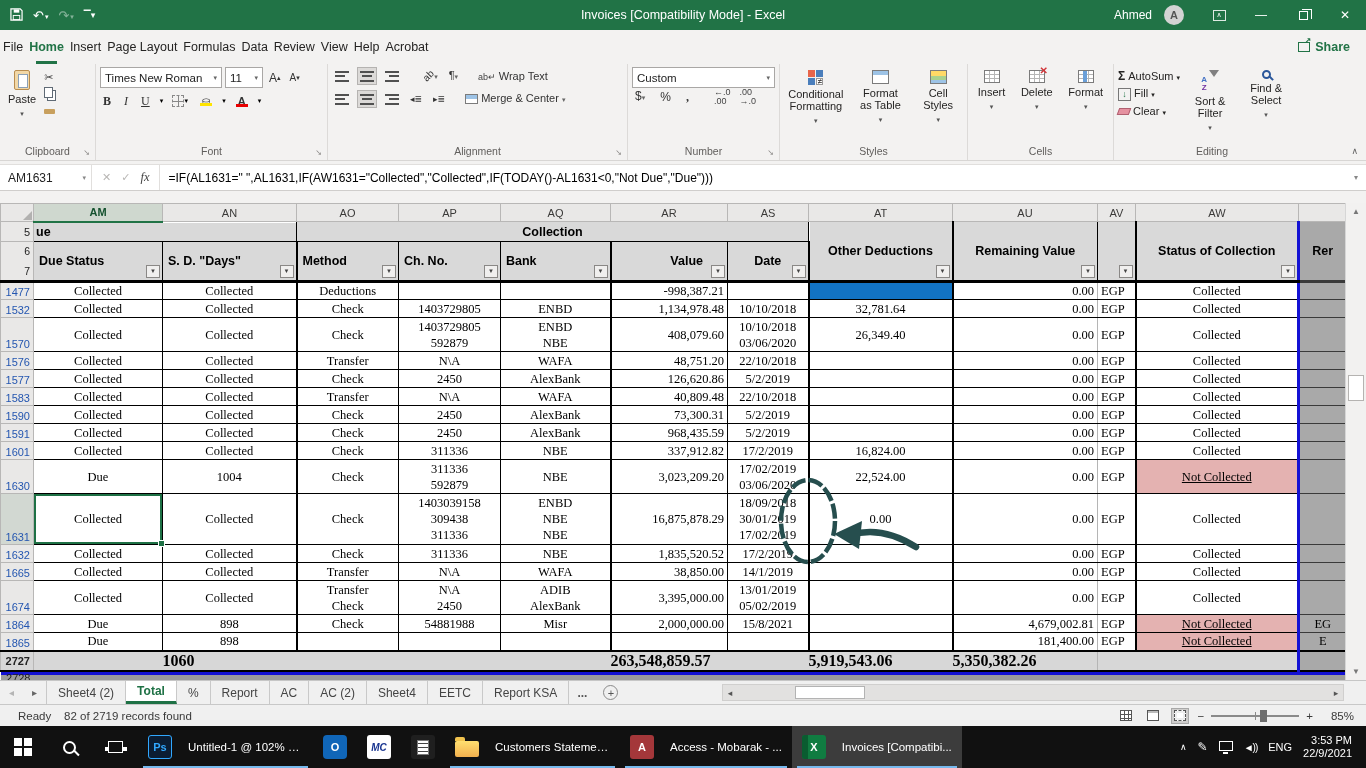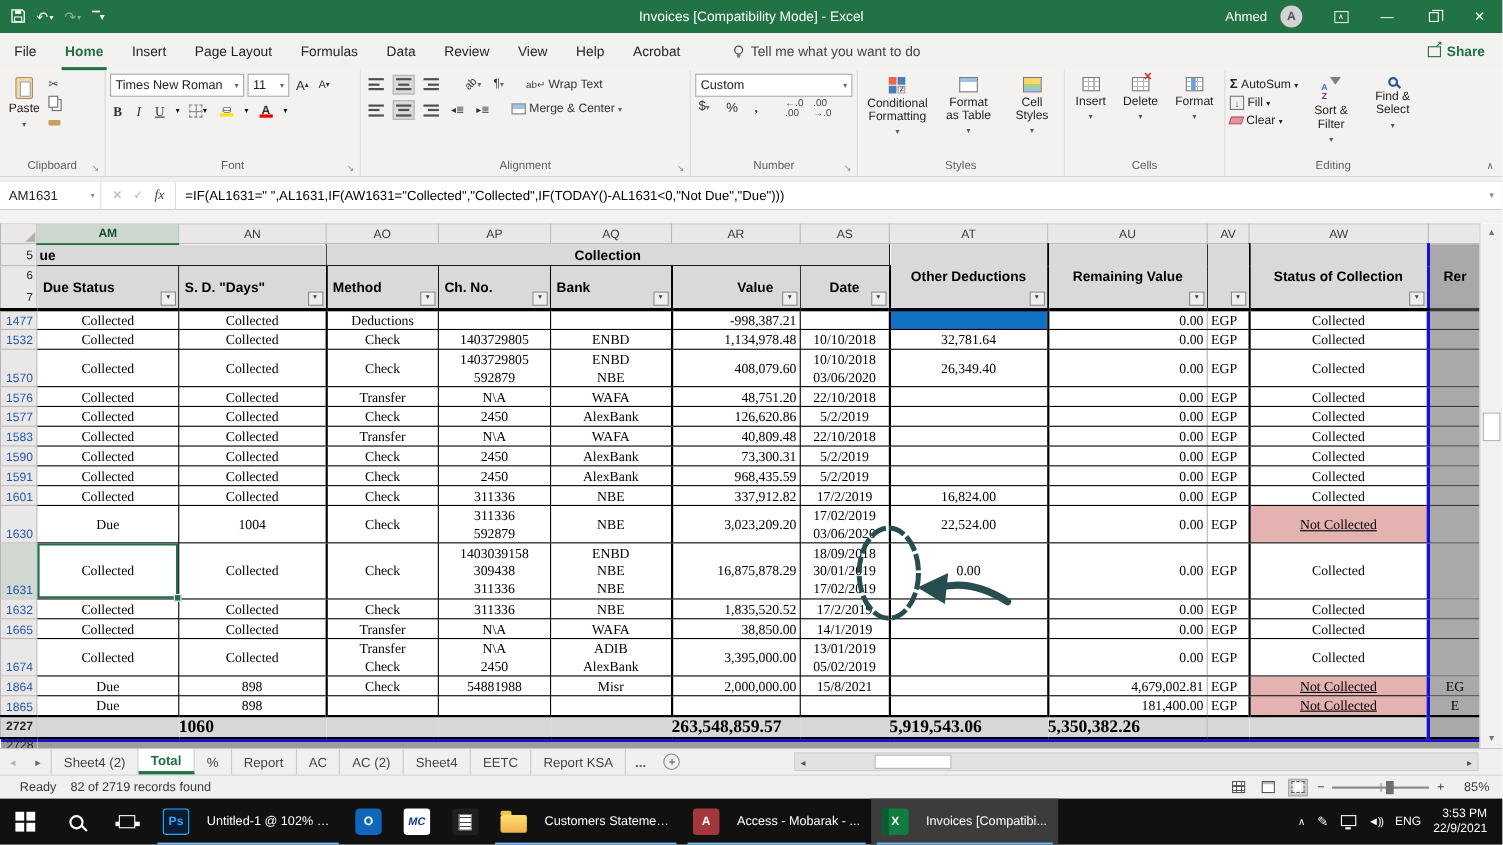--- a/index.html
+++ b/index.html
@@ -17,21 +17,21 @@
   .tuser{font-size:12px;margin-right:12px}
   .avatar{width:20px;height:20px;border-radius:50%;background:#d3d3d3;color:#555;font-size:11px;font-weight:bold;display:flex;align-items:center;justify-content:center;margin-right:14px}
   .wbtn{width:42px;height:30px;display:flex;align-items:center;justify-content:center;font-size:12px}
   .ribopt{border:1px solid rgba(255,255,255,.85);width:13px;height:11px;font-size:7px;display:flex;align-items:center;justify-content:center}
   .wbtn .restore-ic{width:9px;height:9px;border:1px solid #fff;position:relative}
   .wbtn .restore-ic::before{content:"";position:absolute;left:2px;top:-3px;width:9px;height:9px;border:1px solid #fff;border-left:none;border-bottom:none}
 
   
   .menubar{height:34px;background:#f3f2f1;display:flex;align-items:stretch;font-size:12.5px;color:#252423;flex:0 0 auto}
   .menu-items{display:flex}
-  .mitem{padding:0 13px;display:flex;align-items:center;position:relative;cursor:default}
+  .mitem{padding:0 3px;display:flex;align-items:center;position:relative;cursor:default}
   .mitem.active{font-weight:bold;color:#217346}
   .mitem.active::after{content:"";position:absolute;left:10px;right:10px;bottom:0;height:3px;background:#217346}
   .tellme{display:flex;align-items:center;gap:6px;margin-left:34px;color:#444}
   .share-btn{margin-left:auto;display:flex;align-items:center;gap:5px;padding:0 16px;color:#217346;font-weight:bold}
   .share-ic{width:12px;height:10px;border:1px solid #217346;position:relative}
   .share-ic::after{content:"↗";position:absolute;top:-7px;right:-2px;font-size:8px;color:#217346}
 
   
   .ribbon{height:97px;background:#f3f2f1;border-bottom:1px solid #d8d6d4;display:flex;position:relative;flex:0 0 auto}
   .rgroup{display:flex;flex-direction:column;border-right:1px solid #dcdad8;padding:3px 4px 0;position:relative}
@@ -239,28 +239,20 @@
         <span class="mitem active">Home</span>
         <span class="mitem">Insert</span>
         <span class="mitem">Page Layout</span>
         <span class="mitem">Formulas</span>
         <span class="mitem">Data</span>
         <span class="mitem">Review</span>
         <span class="mitem">View</span>
         <span class="mitem">Help</span>
         <span class="mitem">Acrobat</span>
       </div>
-    <div class="tellme">
-      <svg width="11" height="13" viewBox="0 0 11 13">
-          <circle cx="5.5" cy="4.5" r="3.6" fill="none" stroke="#444" stroke-width="1.1"></circle>
-          <rect x="3.8" y="8.6" width="3.4" height="1" fill="#444"></rect>
-          <rect x="4.2" y="10.2" width="2.6" height="1" fill="#444"></rect>
-        </svg>
-      <span>Tell me what you want to do</span>
-    </div>
     <div class="share-btn">
       <span class="share-ic"></span>
       <span>Share</span>
     </div>
   </div>
 
   <div class="ribbon">
     <div class="rgroup" style="width:96px">
       <div class="rbody">
         <div class="bigbtn">

